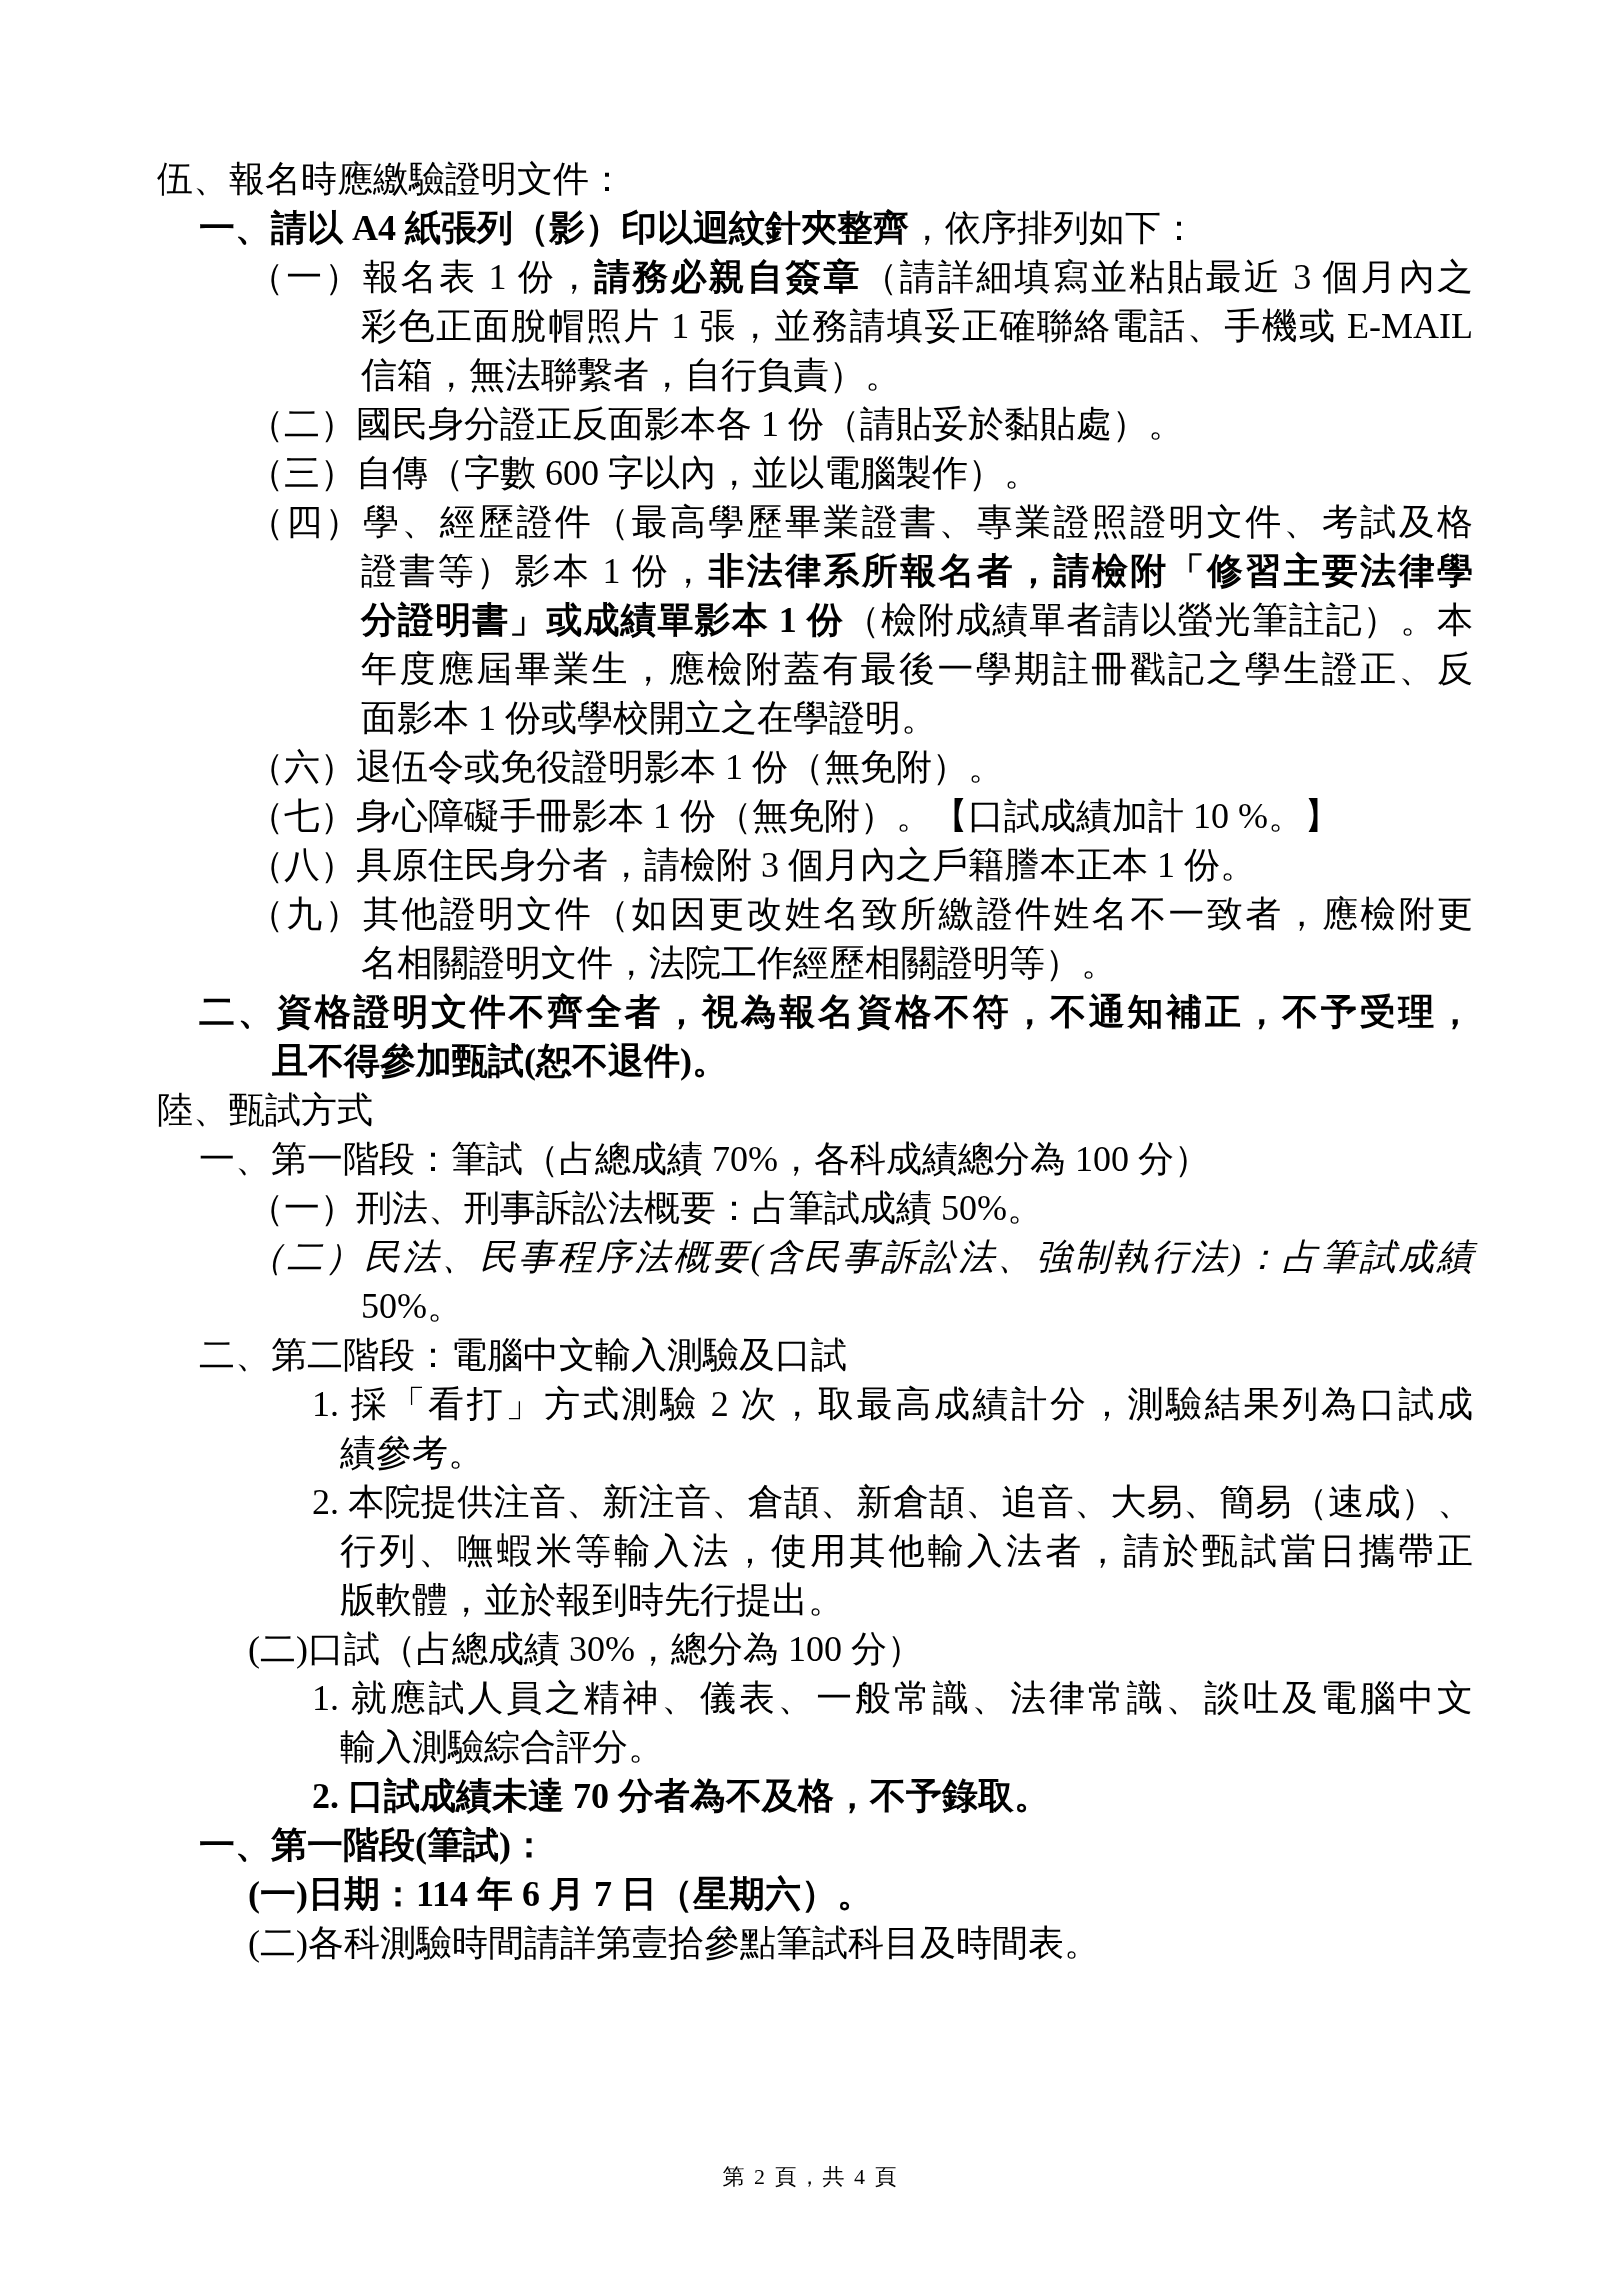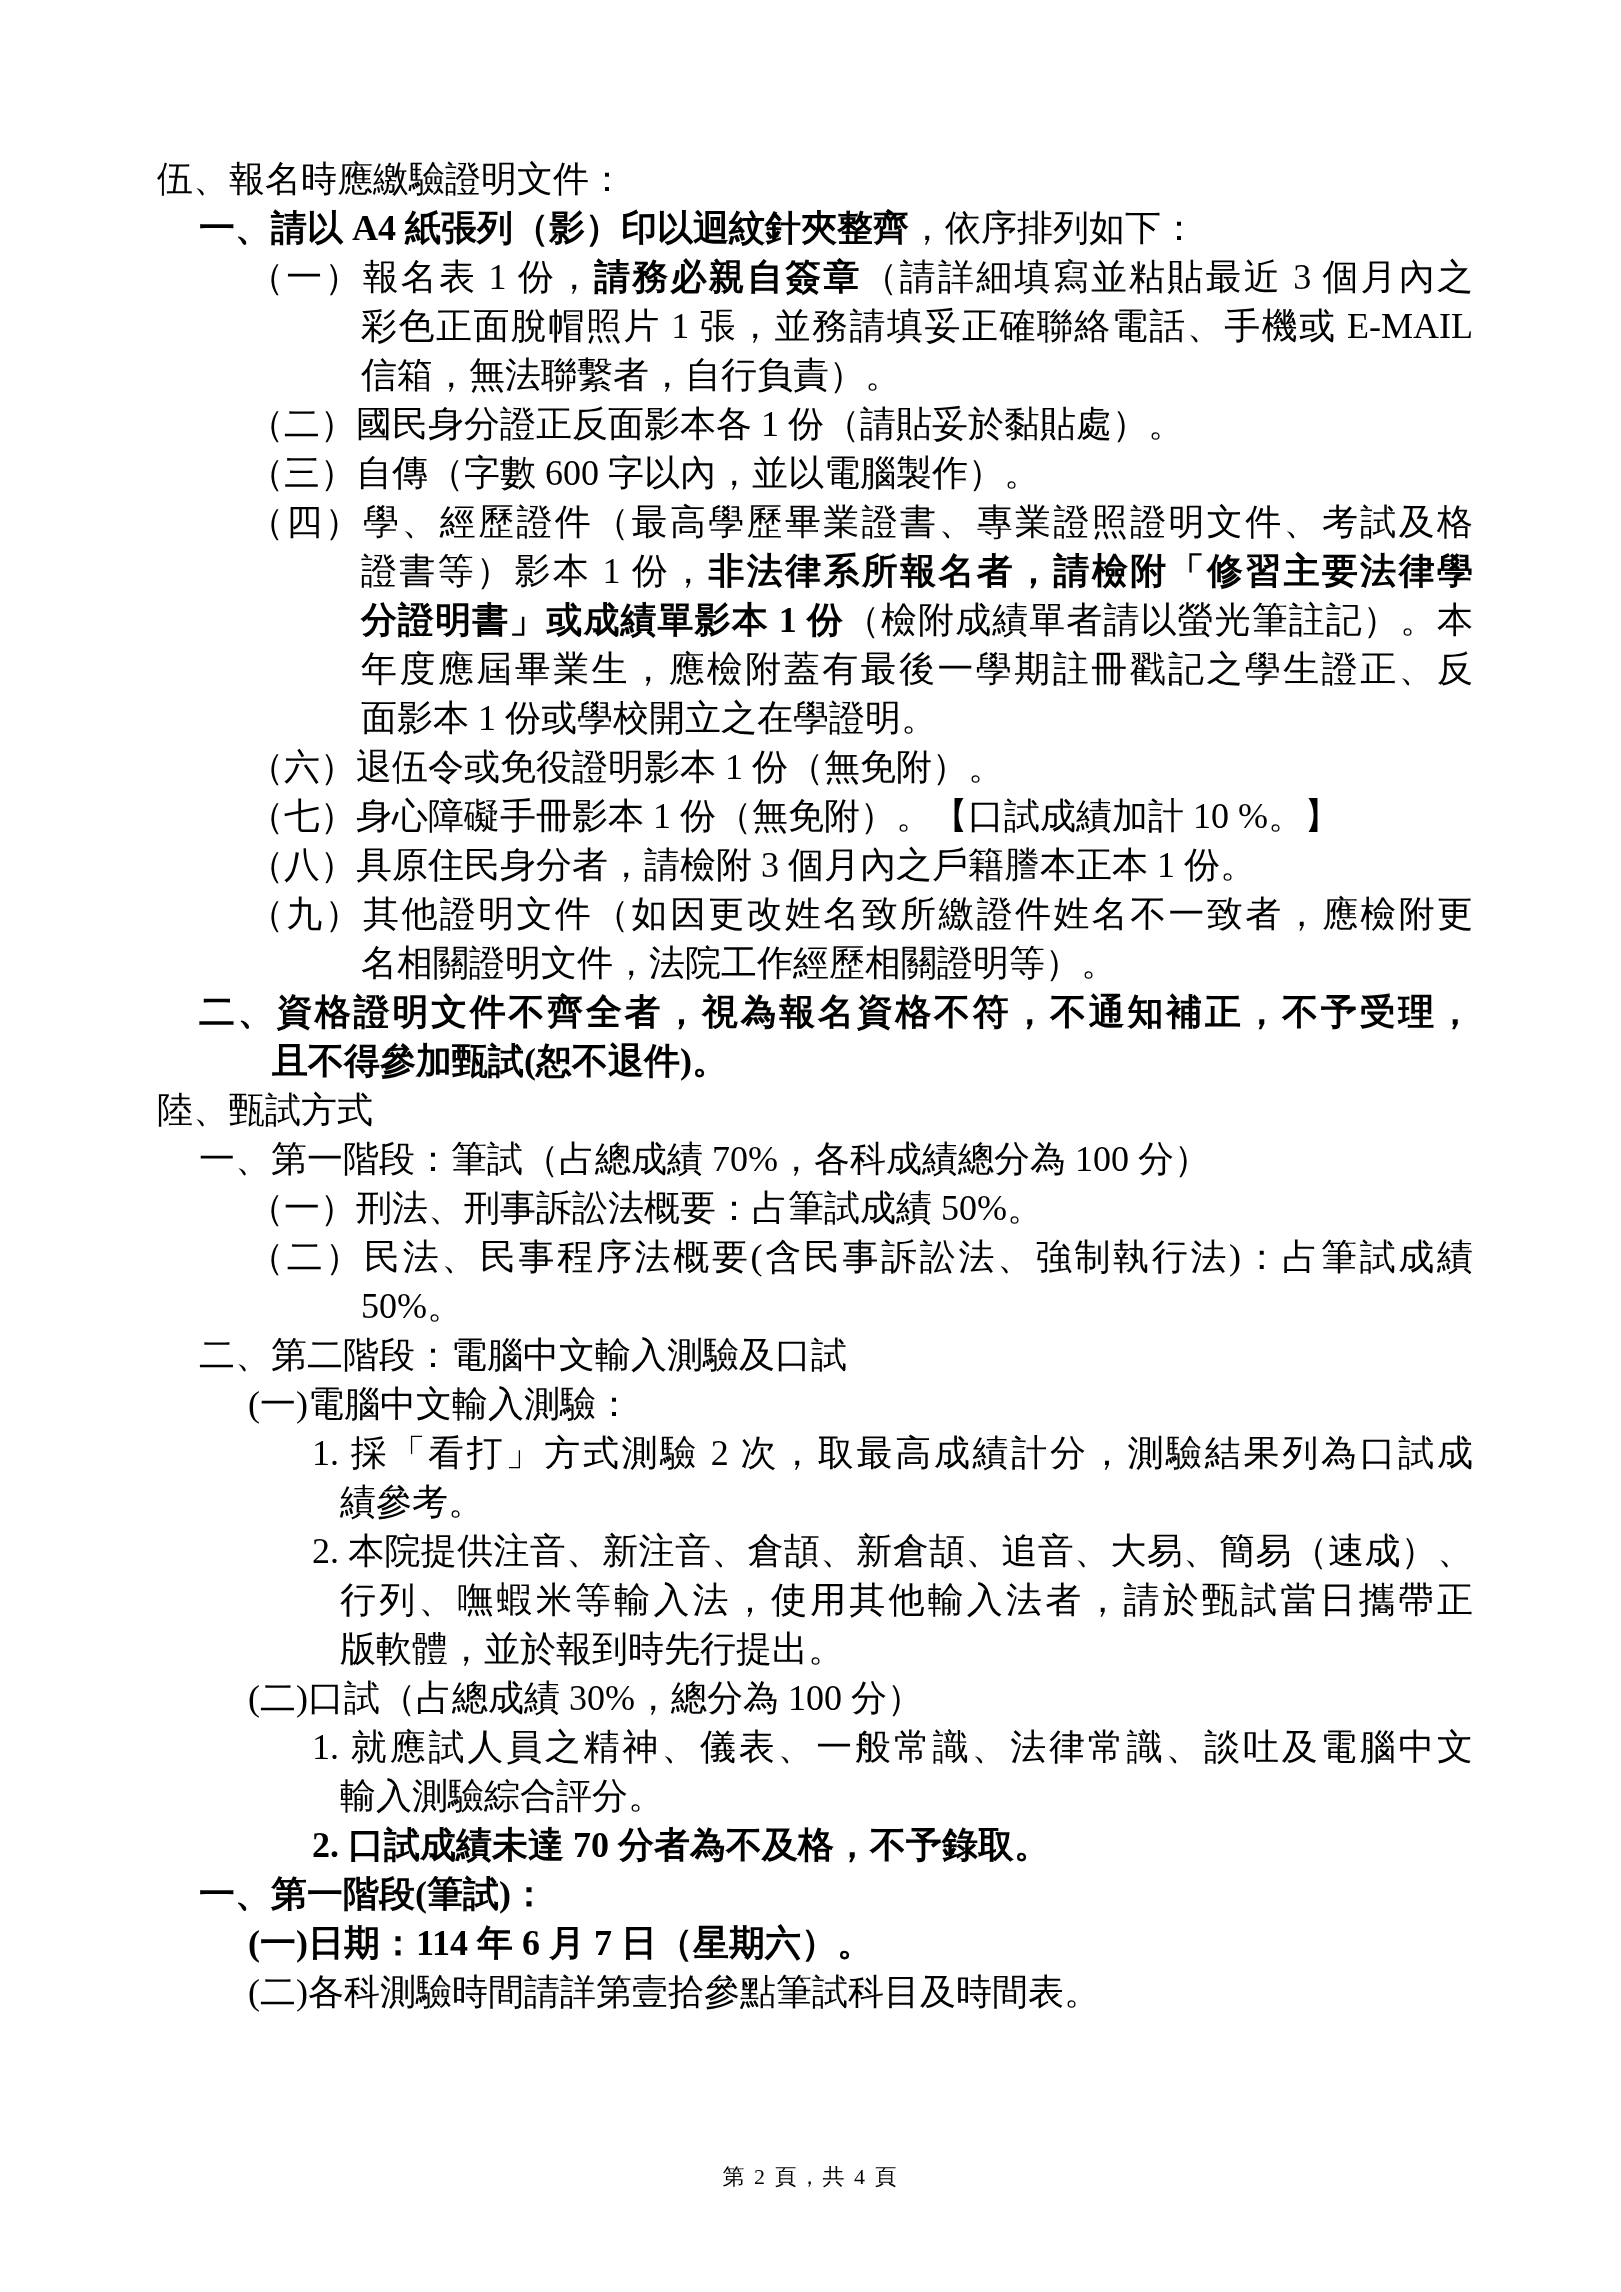--- a/index.html
+++ b/index.html
@@ -66,24 +66,23 @@
       <div class="line" style="margin-left: 248px;"><span>（六）退伍令或免役證明影本 1 份（無免附）。</span></div>
       <div class="line" style="margin-left: 248px;"><span>（七）身心障礙手冊影本 1 份（無免附）。【口試成績加計 10 %。】</span></div>
       <div class="line" style="margin-left: 248px;"><span>（八）具原住民身分者，請檢附 3 個月內之戶籍謄本正本 1 份。</span></div>
       <div class="line just" style="margin-left: 248px; width: 1225px;"><span>（九）其他證明文件（如因更改姓名致所繳證件姓名不一致者，應檢附更</span></div>
       <div class="line" style="margin-left: 361px;"><span>名相關證明文件，法院工作經歷相關證明等）。</span></div>
       <div class="line just" style="margin-left: 199px; width: 1274px;"><span class="b">二、資格證明文件不齊全者，視為報名資格不符，不通知補正，不予受理，</span></div>
       <div class="line" style="margin-left: 272px;"><span class="b">且不得參加甄試(恕不退件)。</span></div>
       <div class="line" style="margin-left: 157px;"><span>陸、甄試方式</span></div>
       <div class="line" style="margin-left: 199px;"><span>一、第一階段：筆試（占總成績 70%，各科成績總分為 100 分）</span></div>
       <div class="line" style="margin-left: 248px;"><span>（一）刑法、刑事訴訟法概要：占筆試成績 50%。</span></div>
-      <div class="line just" style="margin-left: 248px; width: 1225px;"><span>（二）民法、民事程序法概要(含民事訴訟法、強制執行法)：占筆試成績</span></div>
+      <div class="line just" style="margin-left: 248px; width: 1225px; font-style: italic;"><span>（二）民法、民事程序法概要(含民事訴訟法、強制執行法)：占筆試成績</span></div>
       <div class="line" style="margin-left: 361px;"><span>50%。</span></div>
       <div class="line" style="margin-left: 199px;"><span>二、第二階段：電腦中文輸入測驗及口試</span></div>
-      <div class="line" style="margin-left: 248px;"><span>(一)電腦中文輸入測驗：</span></div>
       <div class="line just" style="margin-left: 312px; width: 1161px;"><span>1. 採「看打」方式測驗 2 次，取最高成績計分，測驗結果列為口試成</span></div>
       <div class="line" style="margin-left: 340px;"><span>績參考。</span></div>
       <div class="line just" style="margin-left: 312px; width: 1161px;"><span>2. 本院提供注音、新注音、倉頡、新倉頡、追音、大易、簡易（速成）、</span></div>
       <div class="line just" style="margin-left: 340px; width: 1133px;"><span>行列、嘸蝦米等輸入法，使用其他輸入法者，請於甄試當日攜帶正</span></div>
       <div class="line" style="margin-left: 340px;"><span>版軟體，並於報到時先行提出。</span></div>
       <div class="line" style="margin-left: 248px;"><span>(二)口試（占總成績 30%，總分為 100 分）</span></div>
       <div class="line just" style="margin-left: 312px; width: 1161px;"><span>1. 就應試人員之精神、儀表、一般常識、法律常識、談吐及電腦中文</span></div>
       <div class="line" style="margin-left: 340px;"><span>輸入測驗綜合評分。</span></div>
       <div class="line" style="margin-left: 312px;"><span class="b">2. 口試成績未達 70 分者為不及格，不予錄取。</span></div>
       <div class="line" style="margin-left: 199px;"><span class="b">一、第一階段(筆試)：</span></div>

